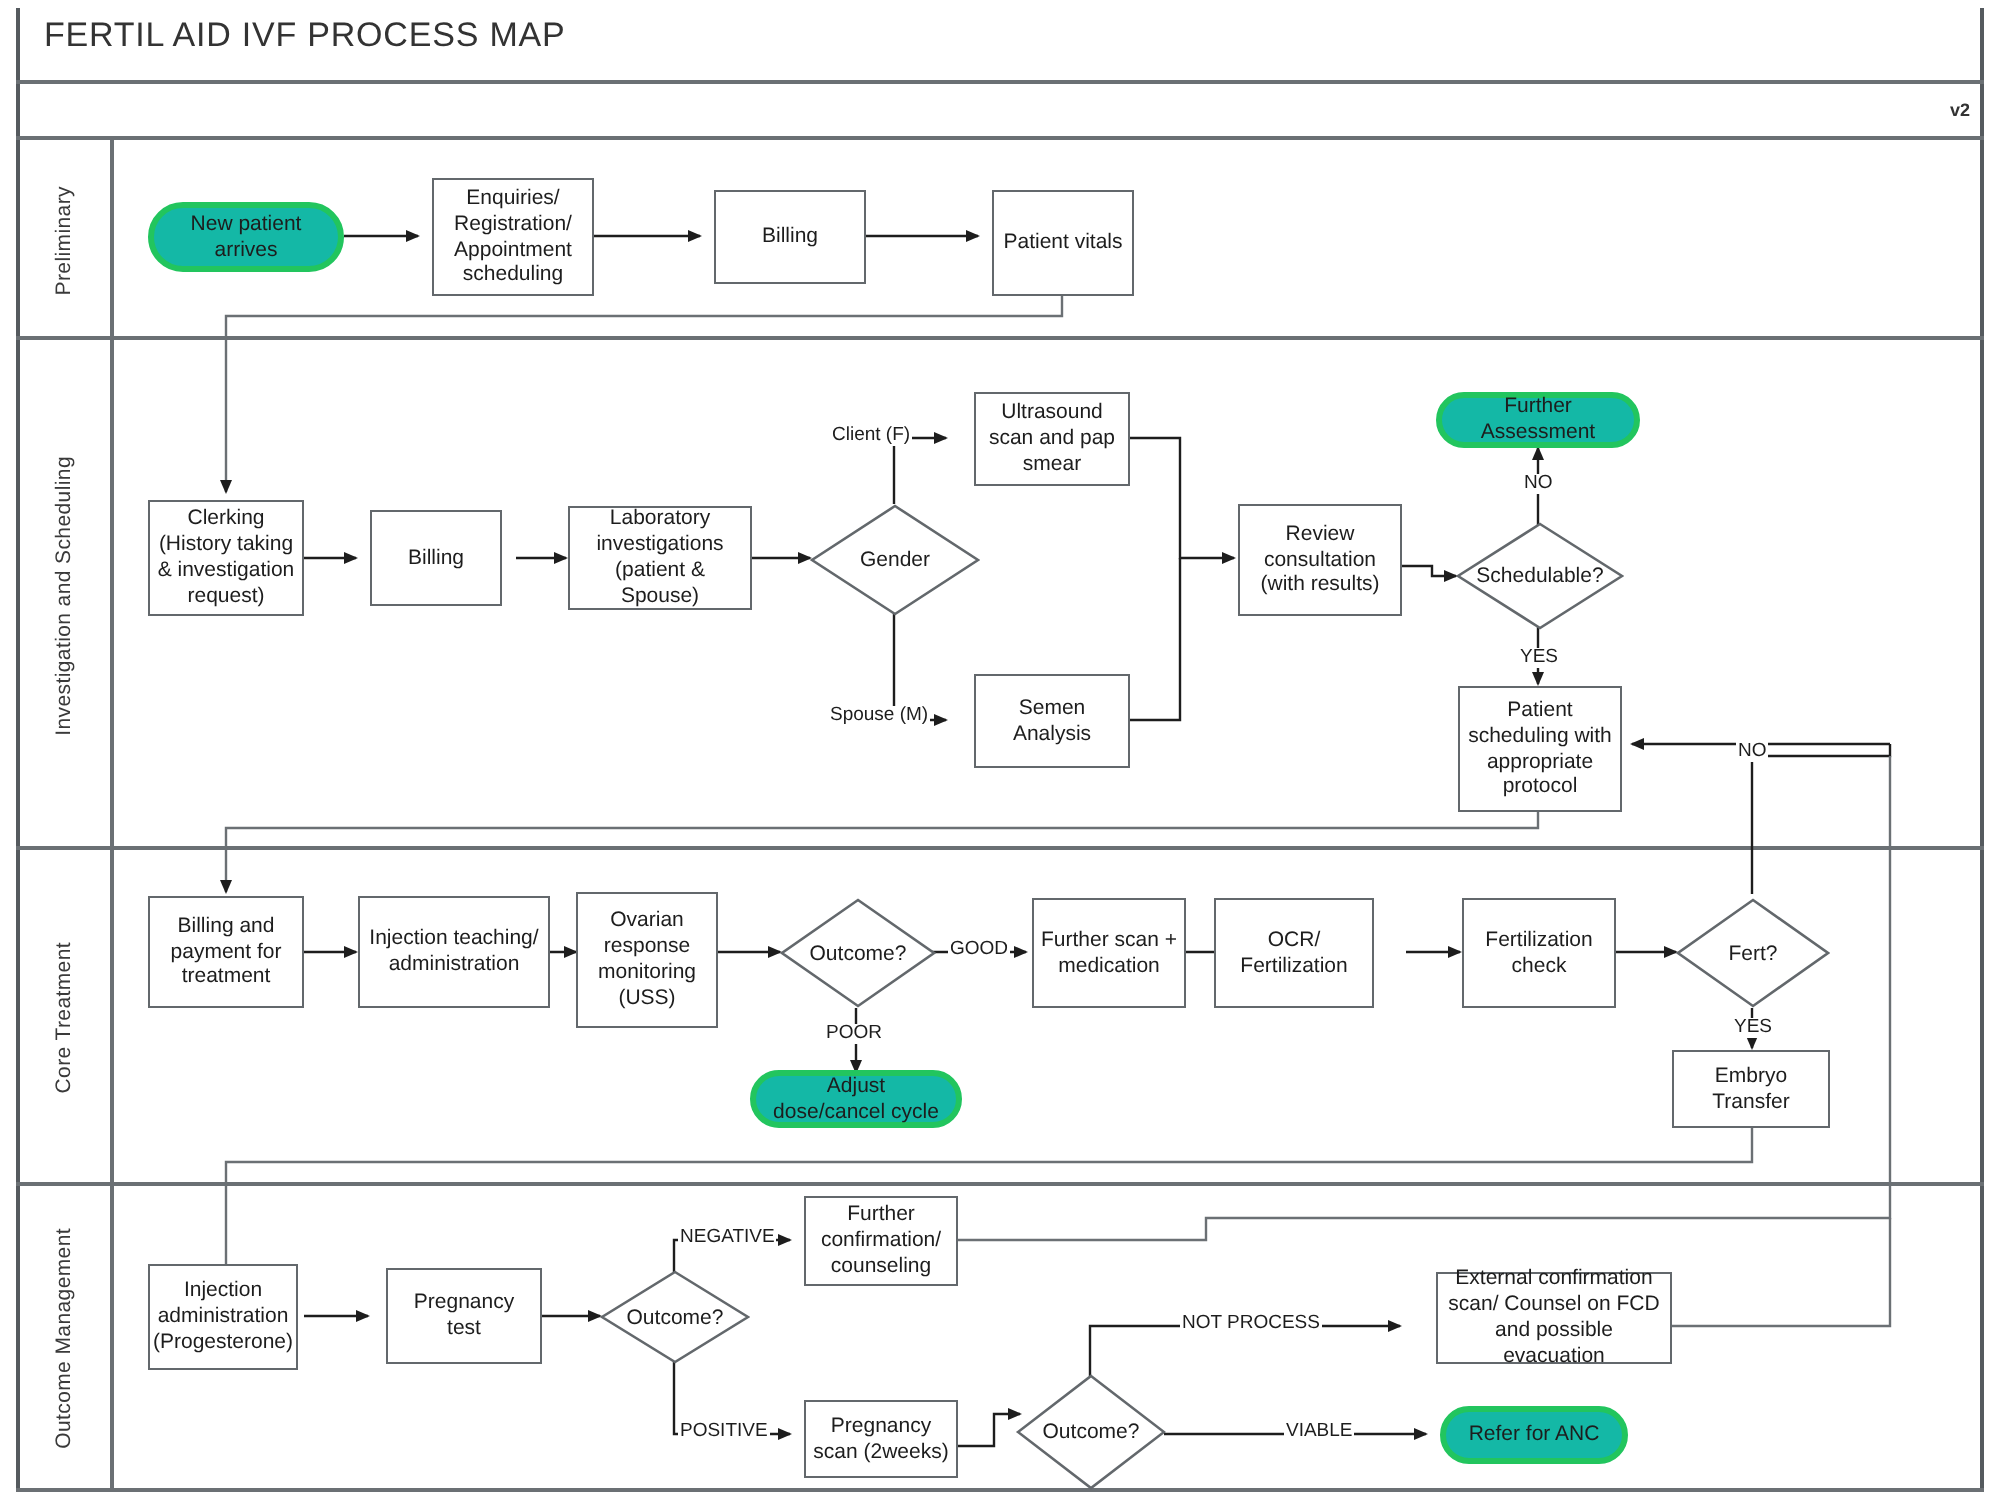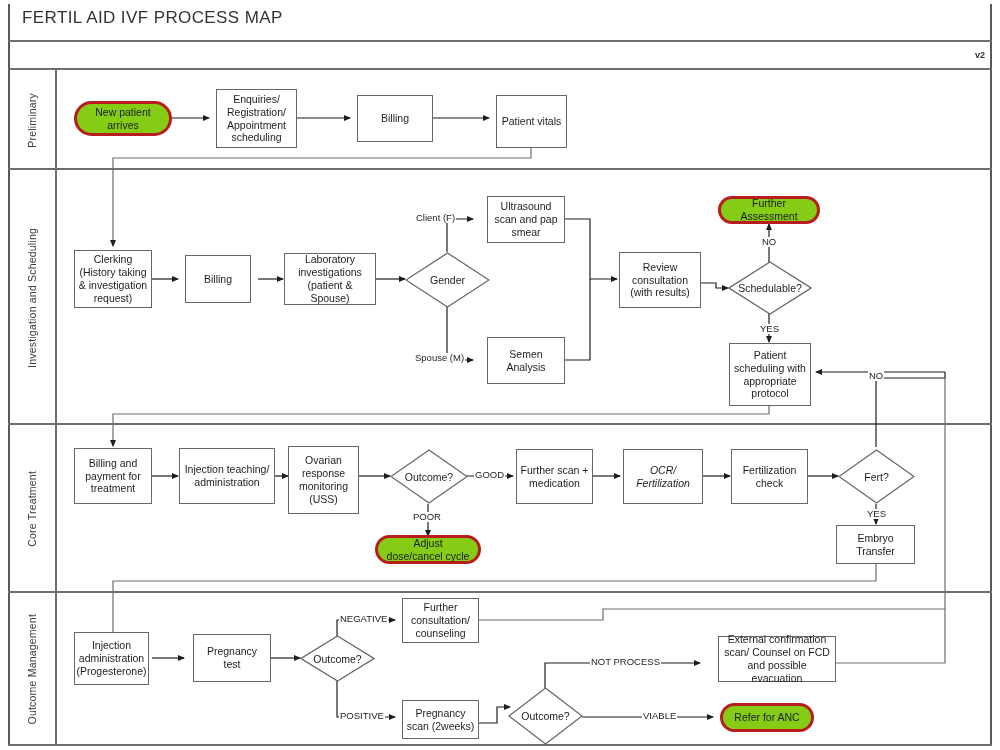--- a/index.html
+++ b/index.html
@@ -21,21 +21,21 @@
   .lane-head{position:absolute;left:8px;width:49px;box-sizing:border-box;border-right:2px solid #6b7074;}
   .lane-label{position:absolute;left:0;top:0;width:100%;height:100%;display:flex;align-items:center;justify-content:center;}
   .lane-label span{writing-mode:vertical-rl;transform:rotate(180deg);font-size:10.5px;color:#3a3a3a;white-space:nowrap;letter-spacing:.2px;}
 
   
   #wires{position:absolute;left:0;top:0;width:1000px;height:750px;pointer-events:none;}
 
   
   .node{position:absolute;box-sizing:border-box;display:flex;align-items:center;justify-content:center;text-align:center;color:#1d1d1d;}
   .proc{border:1.4px solid #63686c;background:#fff;font-size:10.5px;line-height:1.22;padding:2px 3px;}
-  .term{border:3px solid #b91c1c;background:#84cc16;border-radius:26px;font-size:10.5px;line-height:1.22;padding:2px 6px;}
+  .term{border:3px solid #22c55e;background:#14b8a6;border-radius:26px;font-size:10.5px;line-height:1.22;padding:2px 6px;}
   .dia-wrap{position:absolute;}
   .dia-wrap svg{position:absolute;left:0;top:0;}
   .dia-txt{position:absolute;left:0;top:0;width:100%;height:100%;display:flex;align-items:center;justify-content:center;font-size:10.5px;color:#1d1d1d;text-align:center;}
 
   .elabel{position:absolute;font-size:9.5px;color:#1d1d1d;background:#fff;padding:0 1px;white-space:nowrap;line-height:1;}
 </style>
 </head>
 <body>
 
 <div id="page">
@@ -184,21 +184,21 @@
   <div class="dia-wrap" style="left:390px;top:449px;width:78px;height:55px;">
     <svg width="78" height="55">
         <polygon points="39,1 77,27.5 39,54 1,27.5" fill="#fff" stroke="#63686c" stroke-width="1.3"></polygon>
       </svg>
     <div class="dia-txt">Outcome?</div>
   </div>
 
   <div class="node term" style="left:375px;top:535px;width:106px;height:29px;">Adjust dose/cancel cycle</div>
 
   <div class="node proc" style="left:516px;top:449px;width:77px;height:55px;">Further scan + medication</div>
-  <div class="node proc" style="left:623px;top:449px;width:80px;height:55px;font-style:italic;">OCR/ Fertilization</div>
+  <div class="node proc" style="left:607px;top:449px;width:80px;height:55px;">OCR/ Fertilization</div>
   <div class="node proc" style="left:731px;top:449px;width:77px;height:55px;">Fertilization check</div>
 
   <div class="dia-wrap" style="left:838px;top:449px;width:77px;height:55px;">
     <svg width="77" height="55">
         <polygon points="38.5,1 76,27.5 38.5,54 1,27.5" fill="#fff" stroke="#63686c" stroke-width="1.3"></polygon>
       </svg>
     <div class="dia-txt">Fert?</div>
   </div>
 
   <div class="node proc" style="left:836px;top:525px;width:79px;height:39px;">Embryo Transfer</div>
@@ -206,21 +206,21 @@
   <div class="node proc" style="left:74px;top:632px;width:75px;height:53px;">Injection administration (Progesterone)</div>
   <div class="node proc" style="left:193px;top:634px;width:78px;height:48px;">Pregnancy test</div>
 
   <div class="dia-wrap" style="left:300px;top:635px;width:75px;height:47px;">
     <svg width="75" height="47">
         <polygon points="37.5,1 74,23.5 37.5,46 1,23.5" fill="#fff" stroke="#63686c" stroke-width="1.3"></polygon>
       </svg>
     <div class="dia-txt">Outcome?</div>
   </div>
 
-  <div class="node proc" style="left:402px;top:598px;width:77px;height:45px;">Further consultation/ counseling</div>
+  <div class="node proc" style="left:402px;top:598px;width:77px;height:45px;">Further confirmation/ counseling</div>
   <div class="node proc" style="left:402px;top:700px;width:77px;height:39px;">Pregnancy scan (2weeks)</div>
 
   <div class="dia-wrap" style="left:508px;top:687px;width:75px;height:58px;">
     <svg width="75" height="58">
         <polygon points="37.5,1 74,29 37.5,57 1,29" fill="#fff" stroke="#63686c" stroke-width="1.3"></polygon>
       </svg>
     <div class="dia-txt">Outcome?</div>
   </div>
 
   <div class="node proc" style="left:718px;top:636px;width:118px;height:46px;">External confirmation scan/ Counsel on FCD and possible evacuation</div>

